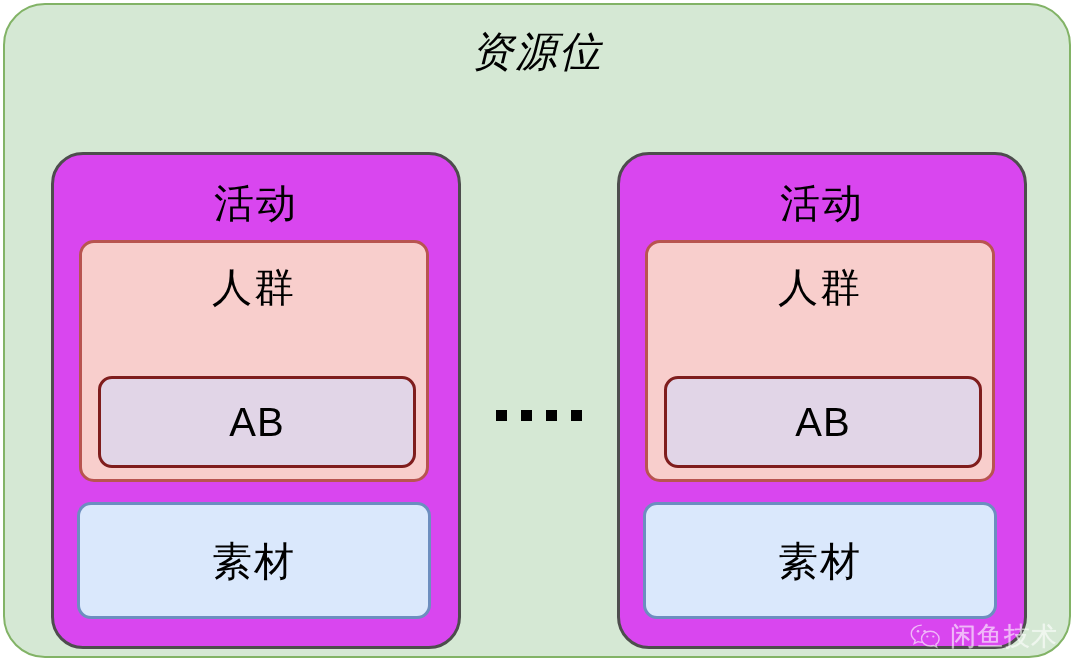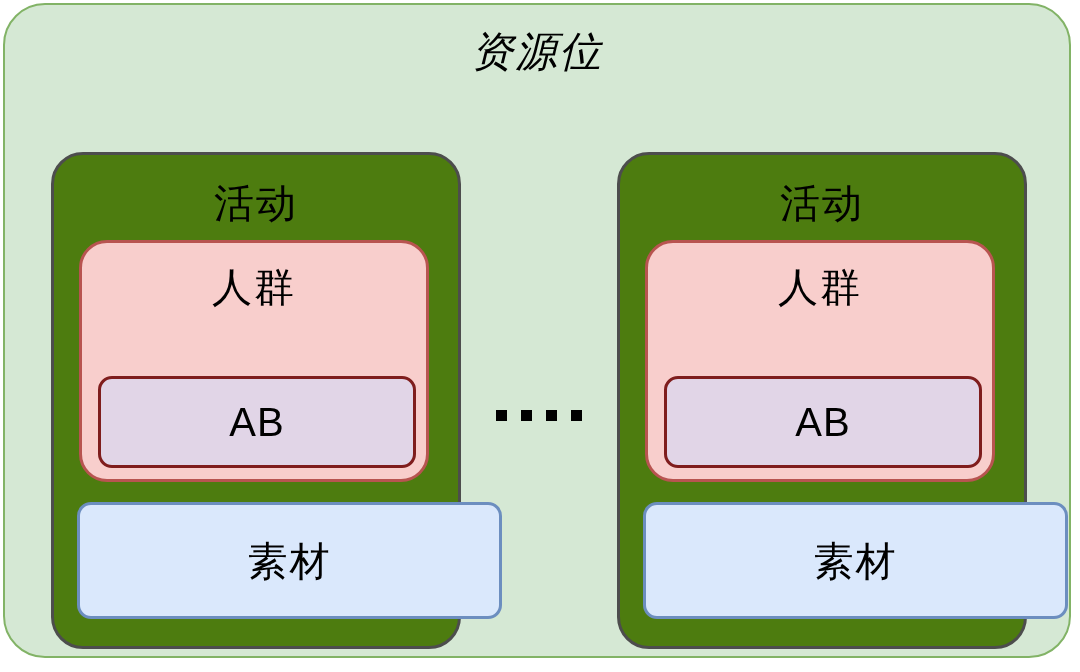--- a/index.html
+++ b/index.html
@@ -49,21 +49,21 @@
     font-style: italic;
   }
 
   
   .activity-card {
     position: absolute;
     top: 147px;
     width: 410px;
     height: 497px;
     box-sizing: border-box;
-    background: #4d7c0f;
+    background: #d946ef;
     border: 3px solid #4d4d4d;
     border-radius: 32px;
     padding-left: 25px;
   }
   .activity-card.left  { left: 46px; }
   .activity-card.right { left: 612px; }
 
   .activity-title {
     position: absolute;
     left: 0;
@@ -80,21 +80,21 @@
   
   .crowd-box {
     position: absolute;
     left: 25px;
     top: 85px;
     width: 350px;
     height: 242px;
     box-sizing: border-box;
     background: #f8cecc;
     border: 3px solid #b85450;
-    border-radius: 28px;
+    border-radius: 15px;
   }
 
   .crowd-title {
     position: absolute;
     left: 0;
     top: 24px;
     width: 100%;
     text-align: center;
     font-size: 40px;
     line-height: 1;
@@ -128,21 +128,21 @@
     color: #000000;
     letter-spacing: 1px;
     white-space: nowrap;
   }
 
   
   .material-box {
     position: absolute;
     left: 23px;
     top: 347px;
-    width: 425px;
+    width: 354px;
     height: 117px;
     box-sizing: border-box;
     background: #dae8fc;
     border: 3px solid #6c8ebf;
     border-radius: 14px;
   }
 
   .material-label {
     position: absolute;
     left: 0;
@@ -245,14 +245,27 @@
         </div>
       </div>
 
       <div class="material-box">
         <div class="material-label">素材</div>
       </div>
     </div>
 
   </div>
 
+  <div class="watermark">
+    <svg class="watermark-icon" viewBox="0 0 40 32">
+      <g fill="none" stroke="#ffffff" stroke-width="1.6">
+        <path d="M15 3.2C8.2 3.2 2.7 7.7 2.7 13.2c0 3.1 1.8 5.9 4.6 7.8l-1.2 3.9 4.3-2.2c1.5.4 3 .7 4.6.7.5 0 1 0 1.5-.1"></path>
+        <path d="M25.2 10.4c-5.8 0-10.5 3.9-10.5 8.7s4.7 8.7 10.5 8.7c1.3 0 2.5-.2 3.7-.6l3.7 1.9-1-3.3c2.3-1.6 3.8-4 3.8-6.7 0-4.8-4.7-8.7-10.2-8.7z"></path>
+      </g>
+      <circle cx="10.6" cy="10.4" r="1.5" fill="#ffffff"></circle>
+      <circle cx="18.4" cy="10.4" r="1.5" fill="#ffffff"></circle>
+      <circle cx="21.6" cy="16.6" r="1.3" fill="#ffffff"></circle>
+      <circle cx="28.6" cy="16.6" r="1.3" fill="#ffffff"></circle>
+    </svg>
+    <span class="watermark-text">闲鱼技术</span>
+  </div>
 
 </div>
 
 </body></html>

